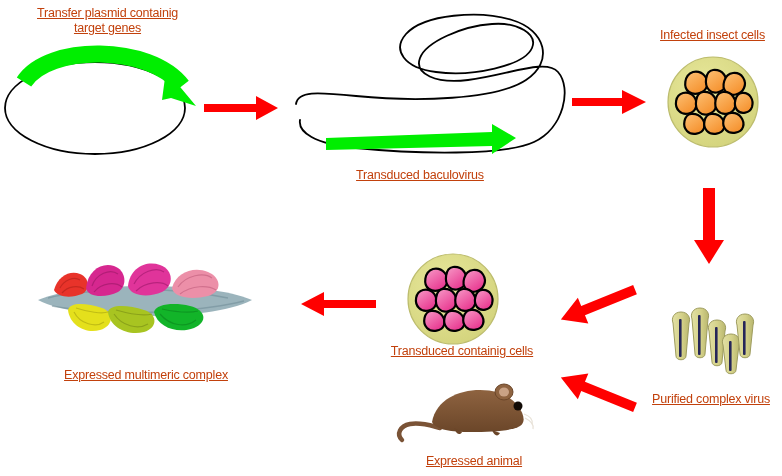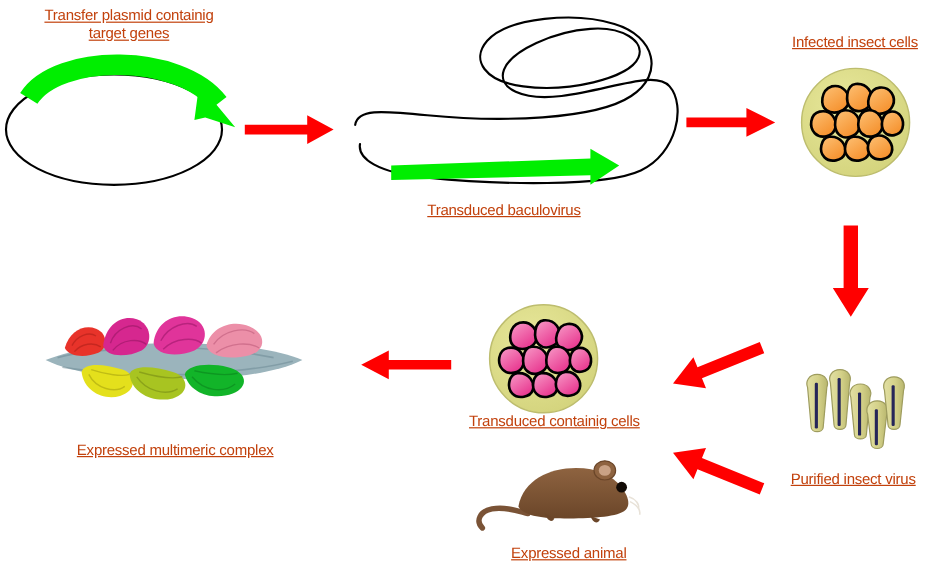--- a/index.html
+++ b/index.html
@@ -138,21 +138,21 @@
           <path d="M 8 0 C 15 0, 18 6, 16 11 L 13 36 C 13 41, 3 41, 3 36 L 0 11 C -2 6, 1 0, 8 0 Z" fill="url(#virG)" stroke="#9E9C5E" stroke-width="1"></path>
           <rect x="6" y="7" width="2.6" height="30" fill="#262659" rx="1"></rect>
         </g>
         <g transform="translate(73,8)">
           <path d="M 8 0 C 15 0, 18 6, 16 11 L 13 40 C 13 45, 3 45, 3 40 L 0 11 C -2 6, 1 0, 8 0 Z" fill="url(#virG)" stroke="#9E9C5E" stroke-width="1"></path>
           <rect x="6" y="7" width="2.6" height="34" fill="#262659" rx="1"></rect>
         </g>
       </g>
     </svg>
   </div>
-  <div class="label" style="left:640px; top:392px; width:142px;">Purified insect virus</div>
+  <div class="label" style="left:640px; top:392px; width:142px;">Purified complex virus</div>
 
   <div class="stage" style="left:552px; top:282px; width:90px; height:46px;">
     <svg width="90" height="46" viewBox="0 0 90 46">
       <g transform="rotate(-22 45 23)">
         <path d="M 86 18 L 30 18 L 30 9 L 6 23 L 30 37 L 30 28 L 86 28 Z" fill="#FF0000"></path>
       </g>
     </svg>
   </div>
 
   <div class="stage" style="left:552px; top:368px; width:90px; height:48px;">

